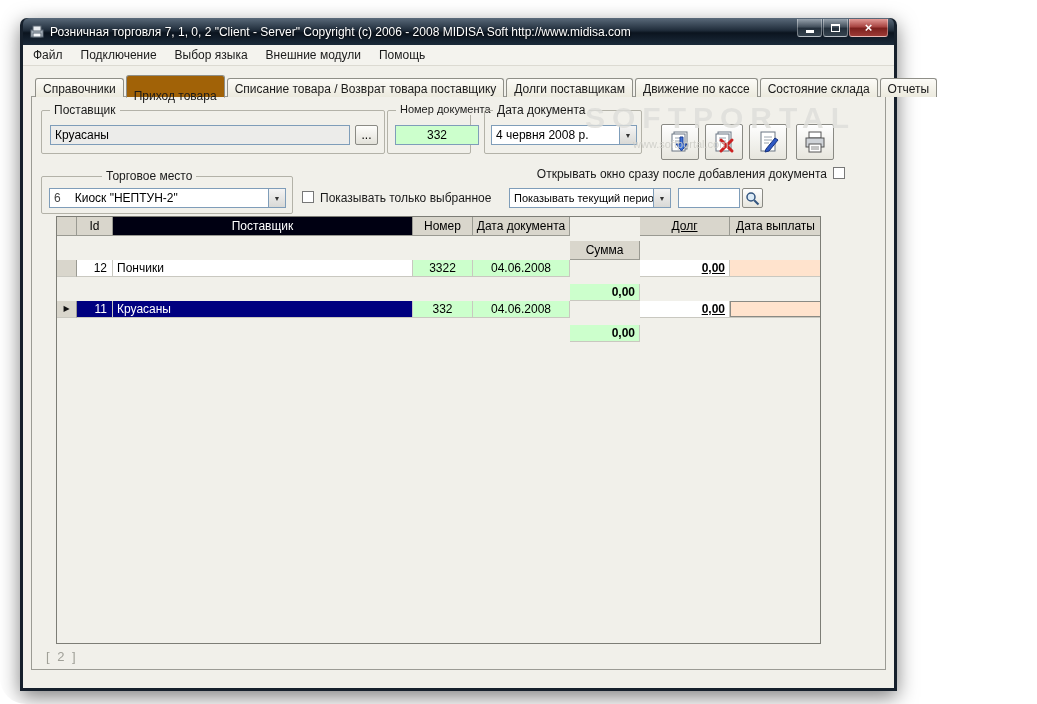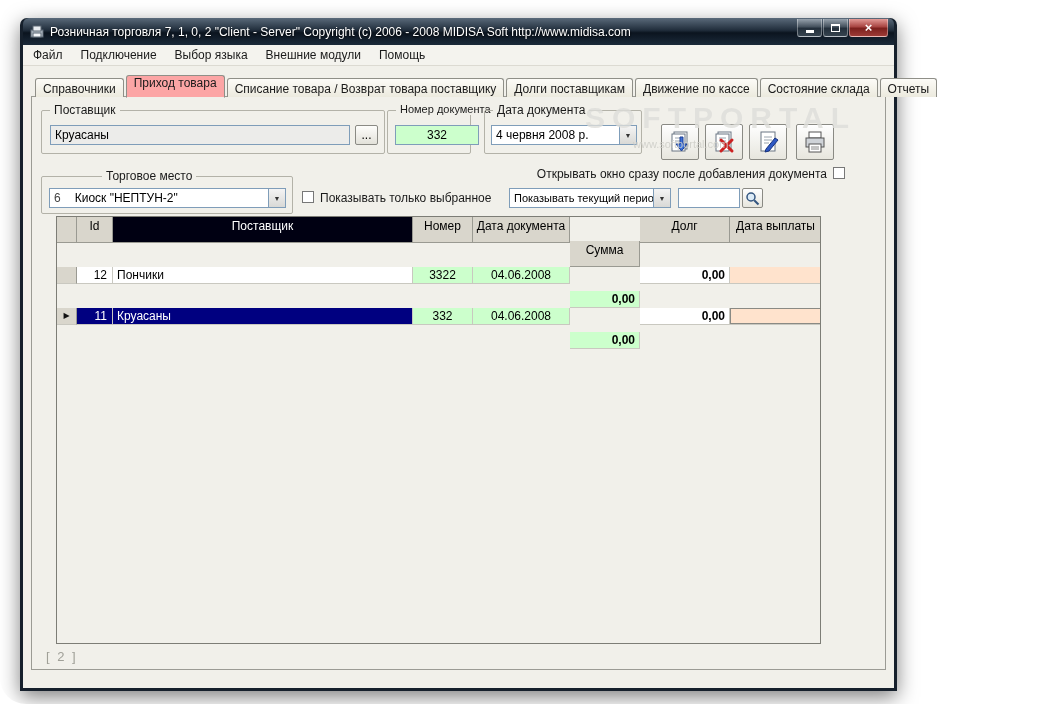--- a/index.html
+++ b/index.html
@@ -30,21 +30,21 @@
   
   .menubar { position:absolute; left:0; top:0; width:100%; height:21px; background:#f4f3ee;
              border-bottom:1px solid #dcdad2; display:flex; align-items:center; padding-left:1px; }
   .menu-item { font-size:12px; color:#1a1a1a; padding:3px 9px; cursor:default; }
 
   
   .tabstrip { position:absolute; left:12px; top:30px; height:22px; display:flex; align-items:flex-end; z-index:6; }
   .tab { font-size:12px; color:#1a1a1a; background:linear-gradient(#fcfbf7,#eceade);
          border:1px solid #8f8f88; border-bottom:none; border-radius:3px 3px 0 0;
          padding:3px 7px 3px 7px; margin-right:2px; height:19px; white-space:nowrap; cursor:pointer; }
-  .tab.active { background:#fca5a5; height:23px; padding-top:0; position:relative; top:1px;
+  .tab.active { background:#a16207; height:23px; padding-top:13px; position:relative; top:1px;
                 border-bottom:1px solid #f1f0ea; font-weight:normal; }
 
   
   .tabpage { position:absolute; left:8px; top:51px; width:855px; height:574px;
              border:1px solid #9b9b94; background:#f1f0ea; z-index:5; }
 
   .groupbox { position:absolute; border:1px solid #b3b2a8; border-radius:2px; }
   .gb-legend { position:absolute; top:-8px; left:8px; background:#f1f0ea; padding:0 4px;
                font-size:12px; color:#1a1a1a; white-space:nowrap; }
 
@@ -75,30 +75,30 @@
                justify-content:center; cursor:pointer; }
 
   
   .grid { position:absolute; left:24px; top:119px; width:765px; height:428px;
           border:1px solid #7d7d76; background:#f1f0ea; overflow:hidden; }
   .g-row { display:flex; }
   .g-cell { flex:none; font-size:12px; overflow:hidden; white-space:nowrap;
             border-right:1px solid #c9c8c0; border-bottom:1px solid #c9c8c0;
             height:17px; line-height:16px; background:#fff; }
   .g-head .g-cell { background:#d9d6cc; border-right:1px solid #9a9a92; border-bottom:1px solid #9a9a92;
-                    height:26px; line-height:18px; text-align:center; color:#000; }
+                    height:19px; line-height:18px; text-align:center; color:#000; }
   .g-head .c-supplier { background:#000012; color:#ffffff; }
   .c-ind  { width:20px;  background:#d9d6cc !important; border-right:1px solid #9a9a92 !important;
             text-align:center; font-size:8px; color:#111; }
   .c-id   { width:36px;  text-align:right; padding-right:5px; }
   .c-supplier { width:300px; text-align:left; padding-left:4px; }
   .c-num  { width:60px;  text-align:center; }
   .c-date { width:97px;  text-align:center; }
   .c-sum  { width:70px;  text-align:right; padding-right:4px; font-weight:bold;margin-top:24px; }
-  .c-debt { width:90px;  text-align:right; padding-right:4px; font-weight:bold; }
+  .c-debt { width:90px;  text-align:right; padding-right:4px; font-weight:bold;text-decoration:underline; }
   .c-pay  { width:92px; }
   .g-head .c-sum, .g-head .c-debt { font-weight:normal; padding-right:0; text-align:center; }
   .bg-green { background:#ccffcc !important; }
   .bg-peach { background:#ffe3cd !important; }
   .sel { background:#000080 !important; color:#ffffff !important; }
   .focus-cell { box-shadow:inset 0 0 0 1px #8a8a84; }
 
   .record-count { position:absolute; left:14px; top:552px; font-size:13px; color:#a0a098;
                   letter-spacing:2px; }
 

